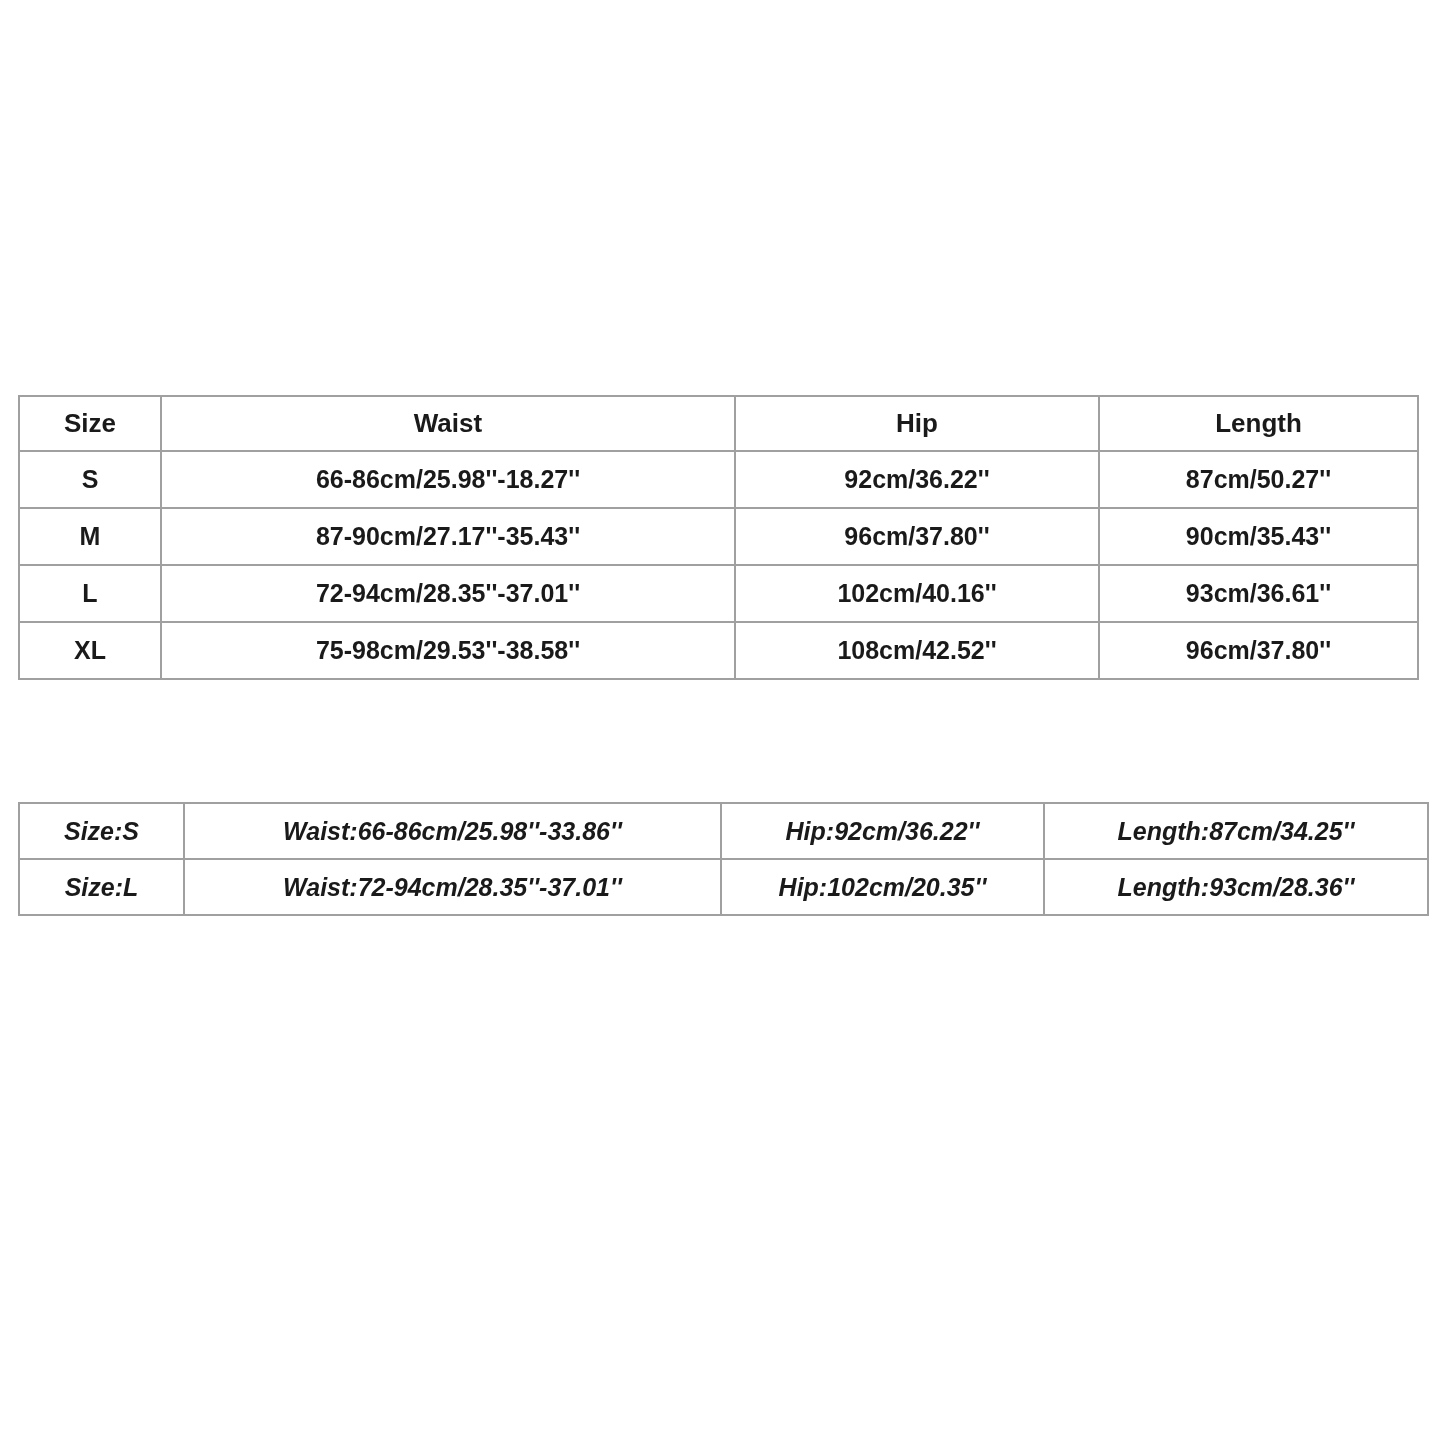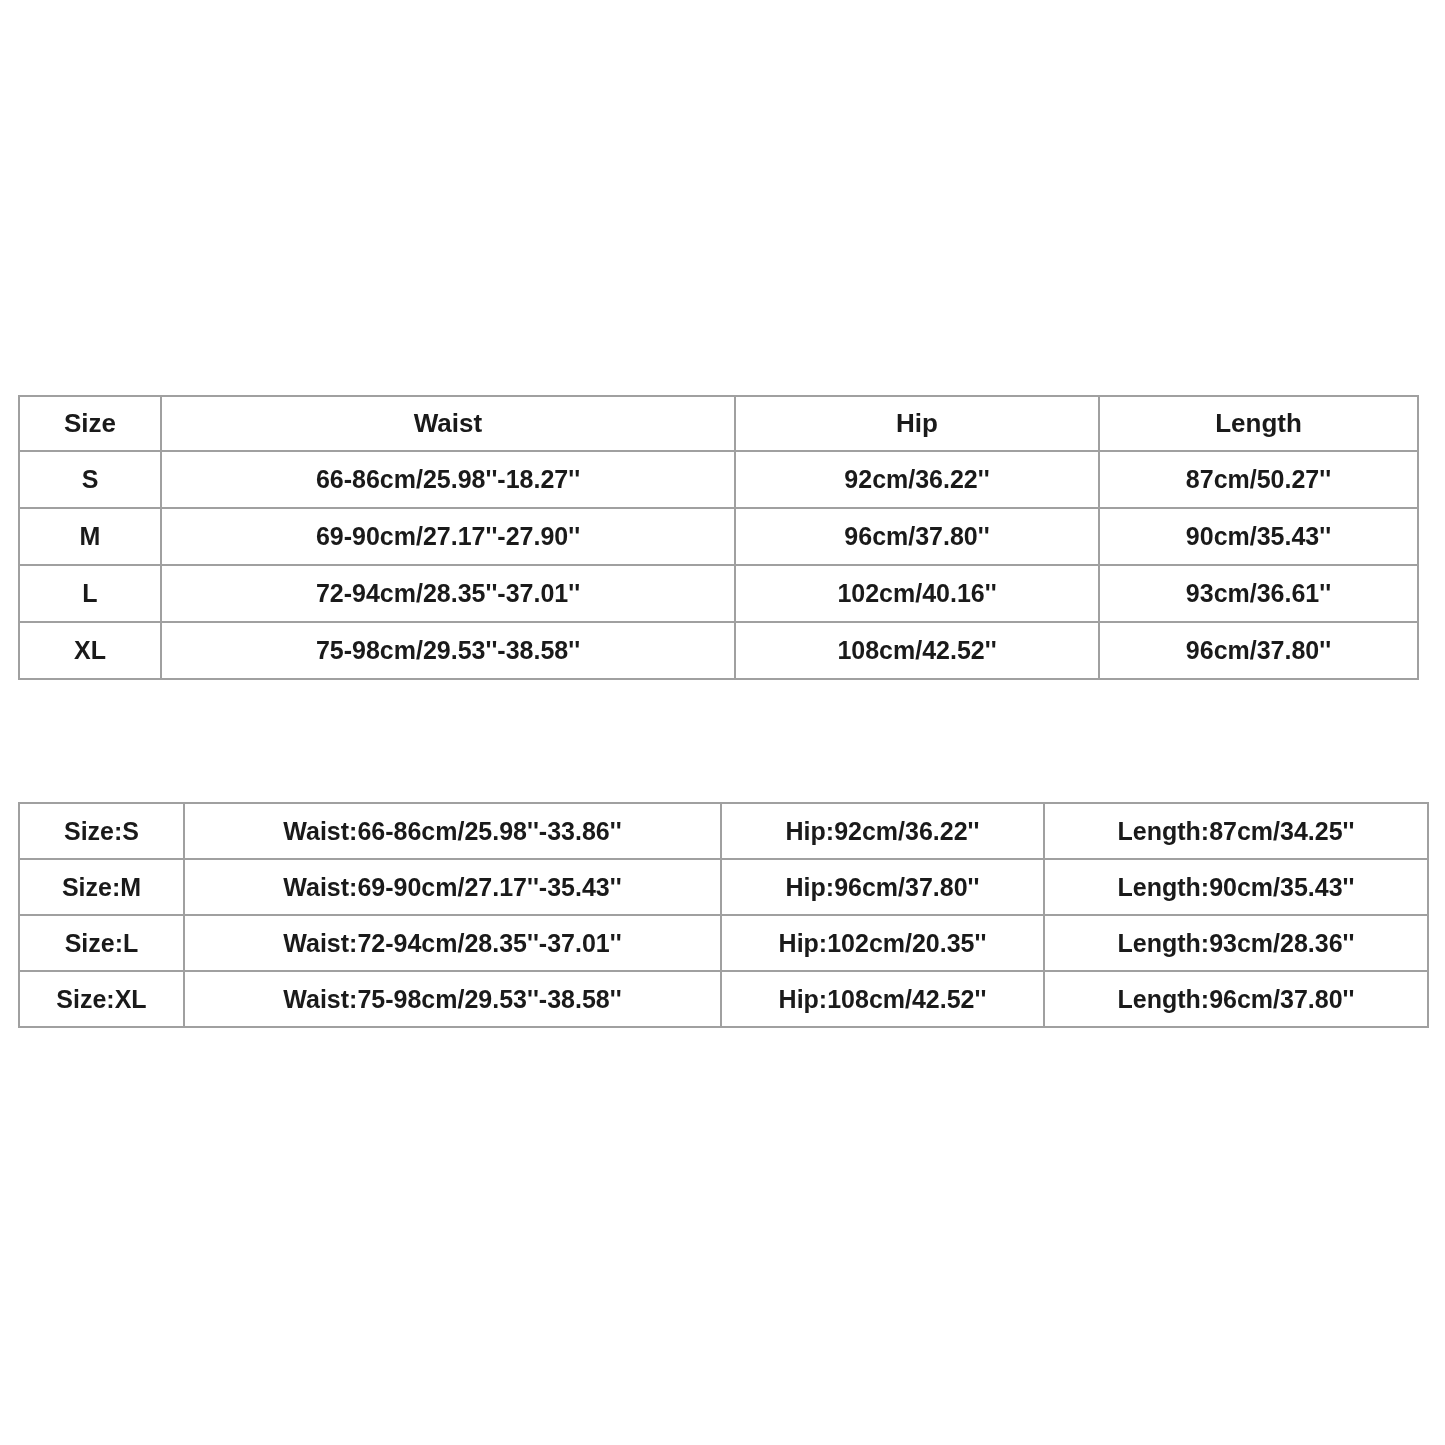--- a/index.html
+++ b/index.html
@@ -39,21 +39,21 @@
     width: 1399px;
   }
   #table1 th { height: 53px; font-size: 26px; }
   #table1 td { height: 55px; font-size: 25px; }
   
   #table2 {
     left: 18px;
     top: 802px;
     width: 1409px;
   }
-  #table2 td { height: 54px; font-size: 25px; }
+  #table2 td { height: 54px; font-size: 25px; font-style: italic; }
 </style>
 </head>
 <body>
 
 <div id="canvas">
 
   <table id="table1" class="size-table">
     <colgroup>
       <col style="width:142px">
       <col style="width:574px">
@@ -70,21 +70,21 @@
     </thead>
     <tbody>
       <tr>
         <td>S</td>
         <td>66-86cm/25.98''-18.27''</td>
         <td>92cm/36.22''</td>
         <td>87cm/50.27''</td>
       </tr>
       <tr>
         <td>M</td>
-        <td>69-90cm/27.17''-27.90''</td>
+        <td>87-90cm/27.17''-35.43''</td>
         <td>96cm/37.80''</td>
         <td>90cm/35.43''</td>
       </tr>
       <tr>
         <td>L</td>
         <td>72-94cm/28.35''-37.01''</td>
         <td>102cm/40.16''</td>
         <td>93cm/36.61''</td>
       </tr>
       <tr>
@@ -104,33 +104,21 @@
       <col style="width:384px">
     </colgroup>
     <tbody>
       <tr>
         <td>Size:S</td>
         <td>Waist:66-86cm/25.98''-33.86''</td>
         <td>Hip:92cm/36.22''</td>
         <td>Length:87cm/34.25''</td>
       </tr>
       <tr>
-        <td>Size:M</td>
-        <td>Waist:69-90cm/27.17''-35.43''</td>
-        <td>Hip:96cm/37.80''</td>
-        <td>Length:90cm/35.43''</td>
-      </tr>
-      <tr>
         <td>Size:L</td>
         <td>Waist:72-94cm/28.35''-37.01''</td>
         <td>Hip:102cm/20.35''</td>
         <td>Length:93cm/28.36''</td>
-      </tr>
-      <tr>
-        <td>Size:XL</td>
-        <td>Waist:75-98cm/29.53''-38.58''</td>
-        <td>Hip:108cm/42.52''</td>
-        <td>Length:96cm/37.80''</td>
       </tr>
     </tbody>
   </table>
 
 </div>
 
 </body></html>

